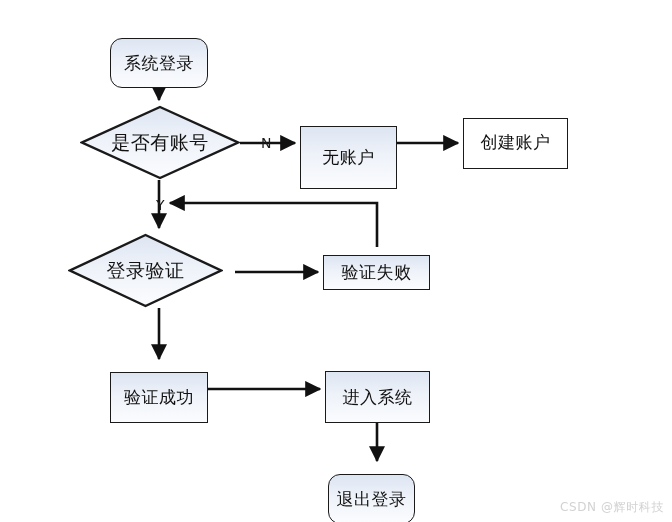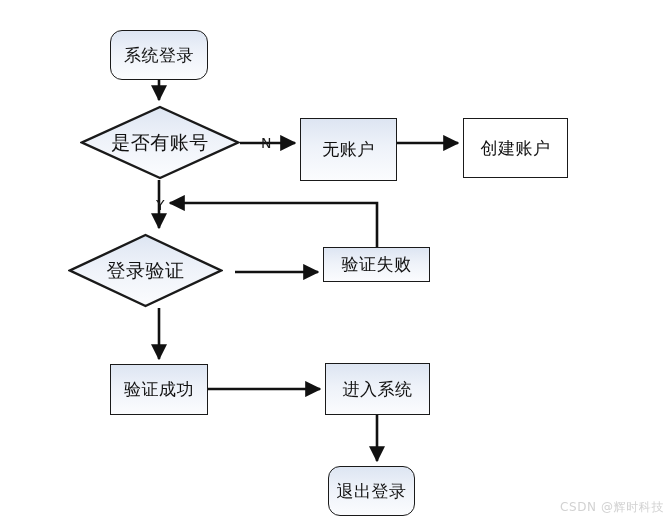--- a/index.html
+++ b/index.html
@@ -30,20 +30,21 @@
     border: 1.6px solid #1a1a1a;
     color: #111111;
     font-size: 17px;
     letter-spacing: 0.5px;
     line-height: 1;
     white-space: nowrap;
     user-select: none;
   }
   .node.fill-blue {
     background: linear-gradient(180deg, #dde5f2 0%, #eef2f9 45%, #fbfcfe 100%);
+    margin-top: 8px;
   }
   .node.fill-white {
     background: #ffffff;
   }
   .node.rounded {
     border-radius: 12px;
   }
   .diamond-wrap {
     position: absolute;
   }
@@ -126,21 +127,21 @@
         <stop offset="100%" stop-color="#fbfcfe"></stop>
       </linearGradient>
     </defs>
     <polygon points="80,2 158,37.5 80,73 2,37.5" fill="url(#gradHasAccount)" stroke="#1a1a1a" stroke-width="2.4"></polygon>
   </svg>
   <div class="diamond-label">是否有账号</div>
 </div>
 
 <div class="node fill-blue" style="left:300px; top:118px; width:97px; height:63px;">无账户</div>
 
-<div class="node fill-white" style="left:463px; top:118px; width:105px; height:60px;">创建账户</div>
+<div class="node fill-white" style="left:463px; top:118px; width:105px; height:51px;font-family:Liberation Mono, monospace;">创建账户</div>
 
 <div class="diamond-wrap" style="left:68px; top:233px; width:155px; height:75px;">
   <svg width="155" height="75" viewBox="0 0 155 75" xmlns="http://www.w3.org/2000/svg">
     <defs>
       <linearGradient id="gradLoginVerify" x1="0" y1="0" x2="0" y2="1">
         <stop offset="0%" stop-color="#dde5f2"></stop>
         <stop offset="45%" stop-color="#eef2f9"></stop>
         <stop offset="100%" stop-color="#fbfcfe"></stop>
       </linearGradient>
     </defs>

